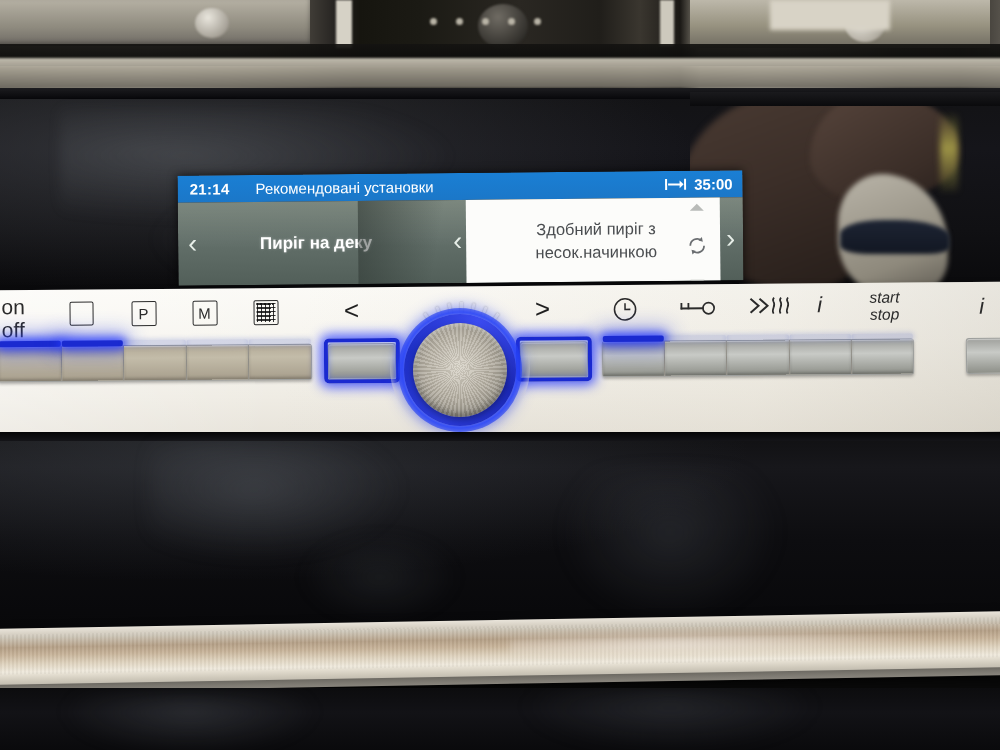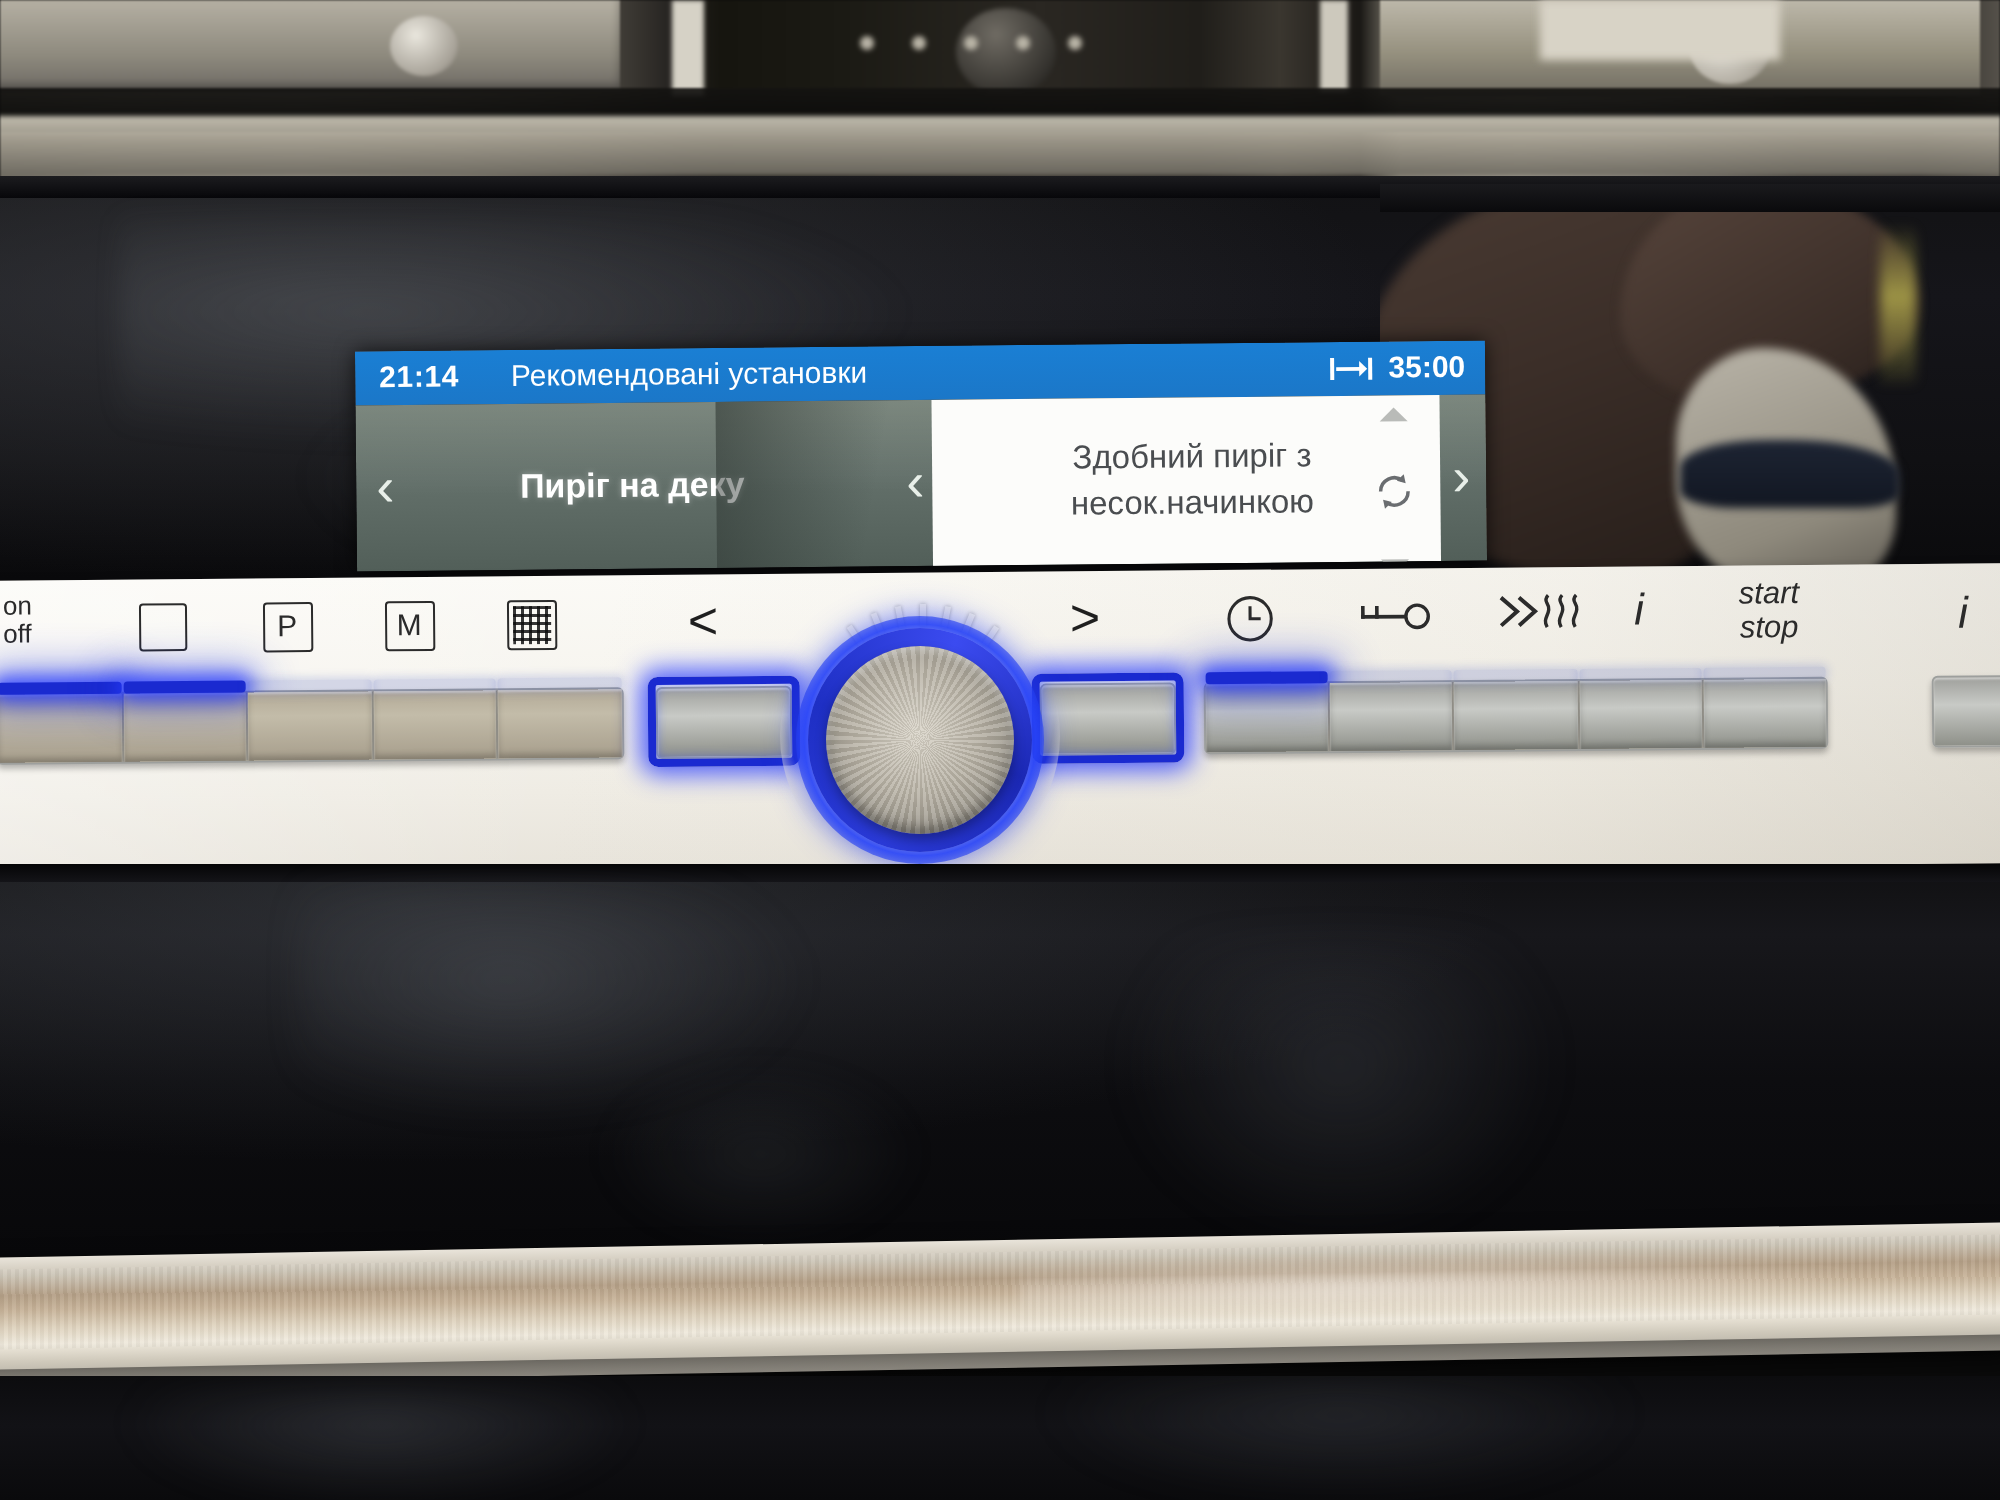--- a/index.html
+++ b/index.html
@@ -243,21 +243,21 @@
     pointer-events: none;
   }
 
   .labels-row {
     position: absolute; left: 0; top: 0; width: 1020px; height: 52px;
   }
   .lbl {
     position: absolute; color: #2b2b2b; font-size: 15px; text-align: center;
     user-select: none;
   }
-  .lbl-onoff { line-height: 1.08; font-size: 13px; }
+  .lbl-onoff { line-height: 1.08; font-size: 21px; }
   .box-icon {
     display: inline-block; width: 22px; height: 22px;
     border: 1.7px solid #2b2b2b; border-radius: 2px;
   }
   .sq-label {
     display: inline-flex; align-items: center; justify-content: center;
     width: 23px; height: 23px; border: 1.7px solid #2b2b2b; border-radius: 2px;
     font-size: 15px; font-weight: 500; line-height: 1;
   }
   .grid-icon {

